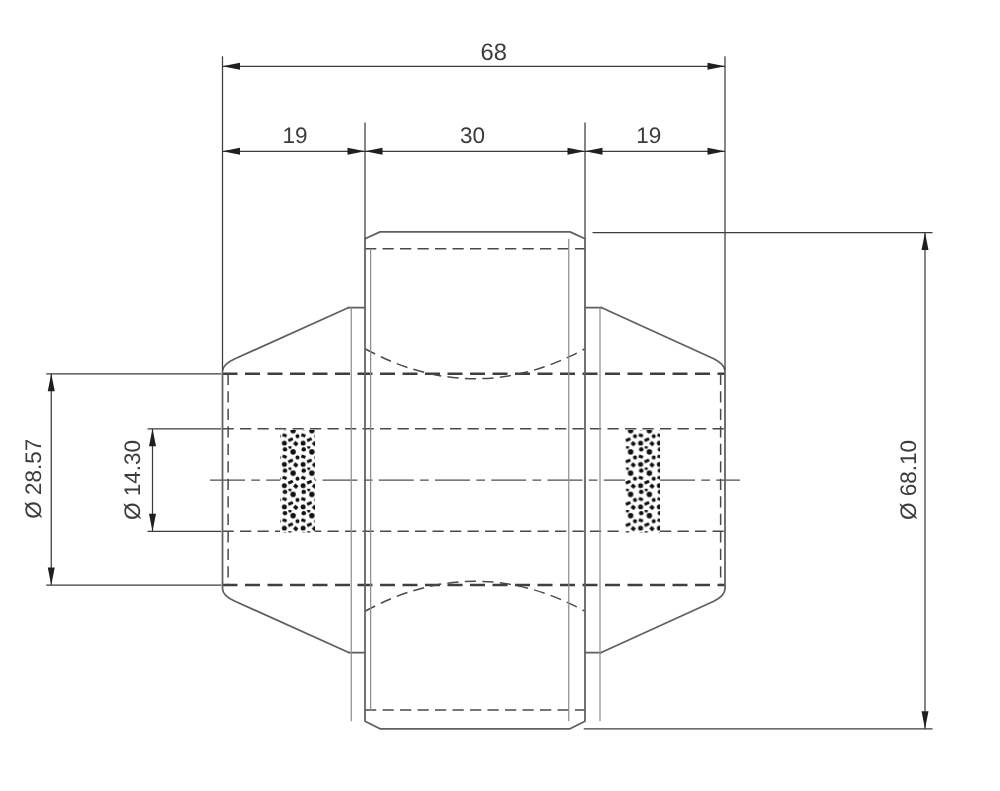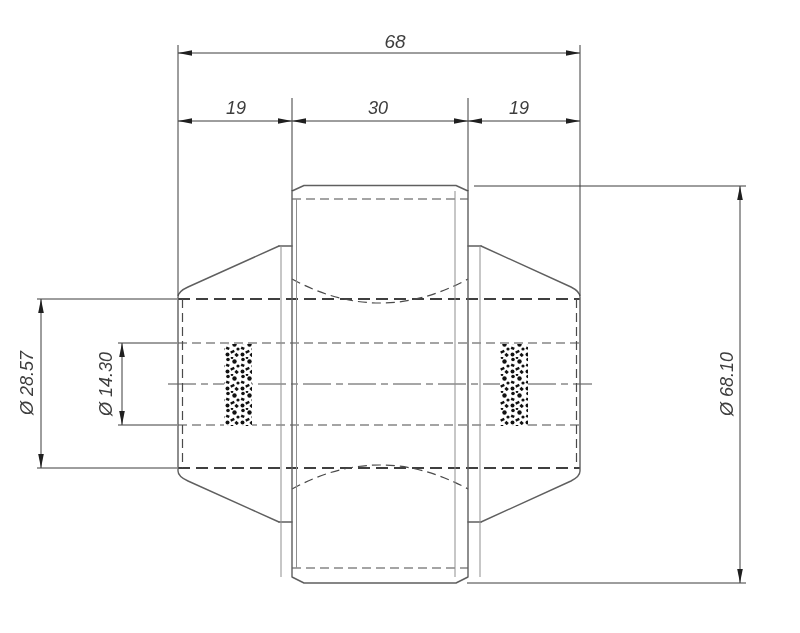--- a/index.html
+++ b/index.html
@@ -1,17 +1,17 @@
 <!DOCTYPE html>
 <html><head>
 <meta charset="utf-8">
 <style>
   html,body{margin:0;padding:0;background:#ffffff;}
   .stage{position:relative;width:800px;height:633px;background:#ffffff;overflow:hidden;
-         font-family:"Liberation Sans", sans-serif;font-style:italic;}
+         font-family:"Liberation Sans", sans-serif;}
   svg{display:block;}
   
   .outline{stroke:#5f5f5f;stroke-width:1.4;fill:none;stroke-linejoin:round;stroke-linecap:round;}
   .outline-thin{stroke:#8f8f8f;stroke-width:1;fill:none;}
   .dimline{stroke:#3c3c3c;stroke-width:1;fill:none;}
   .extline{stroke:#3c3c3c;stroke-width:1;fill:none;}
   .arrow{fill:#1f1f1f;stroke:none;}
   .hidden-bold{stroke:#3f3f3f;stroke-width:2;fill:none;stroke-dasharray:12 6;}
   .hidden-reg{stroke:#4a4a4a;stroke-width:1.2;fill:none;stroke-dasharray:9 5;}
   .centerline{stroke:#4f4f4f;stroke-width:1;fill:none;stroke-dasharray:28 5 7 5;}

